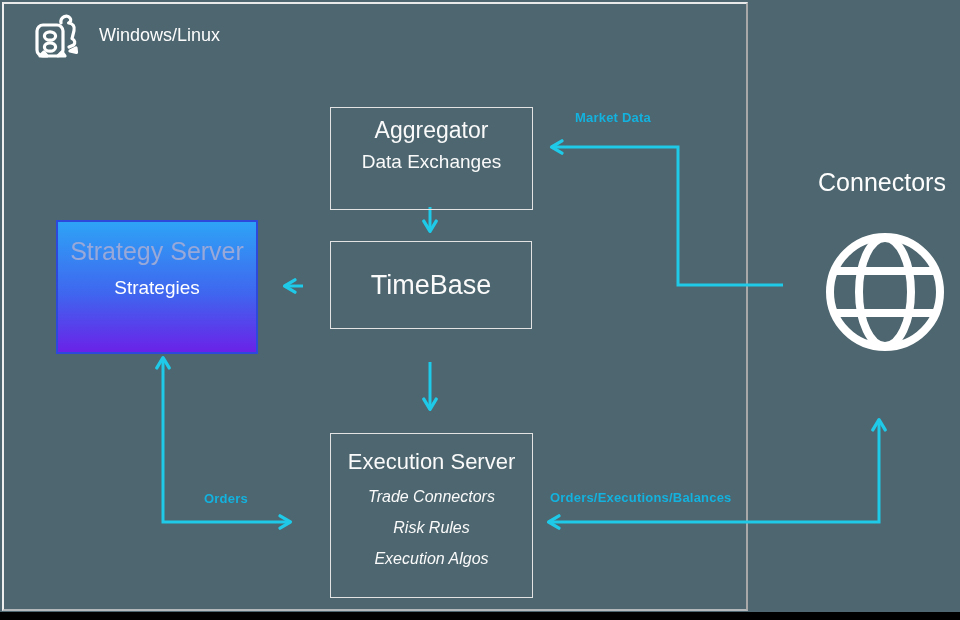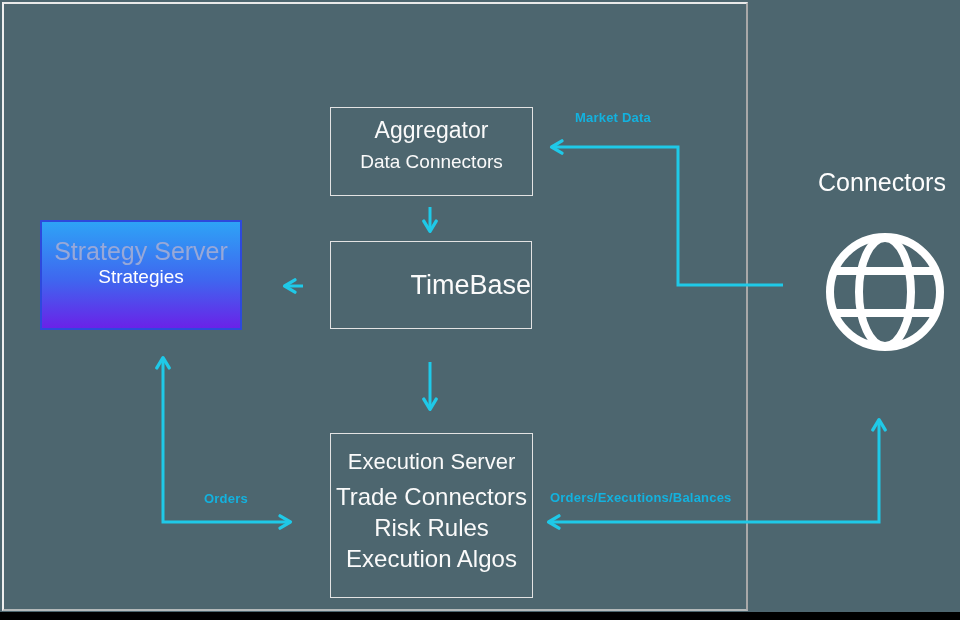--- a/index.html
+++ b/index.html
@@ -20,38 +20,38 @@
   .bottom-strip{position:absolute;left:0;bottom:0;width:960px;height:8px;background:#000;}
   .arrows{position:absolute;left:0;top:0;pointer-events:none;}
 
   .platform{position:absolute;left:28px;top:10px;display:flex;align-items:center;gap:13px;}
   .platform-label{font-size:18px;color:#FDFDFD;}
   .diagram-title{position:absolute;left:341px;top:19px;font-size:25px;color:#FDFDFD;}
 
   .node{position:absolute;box-sizing:border-box;text-align:center;}
   .outline{border:1.5px solid #E3E3E3;background:transparent;}
 
-  .aggregator{left:330px;top:107px;width:203px;height:89px;}
+  .aggregator{left:330px;top:107px;width:203px;height:103px;}
   .aggregator .box-title{margin-top:9px;font-size:23px;}
   .aggregator .box-sub{margin-top:7px;font-size:19px;}
 
-  .timebase{left:330px;top:241px;width:202px;height:88px;display:flex;align-items:center;justify-content:flex-end;}
+  .timebase{left:330px;top:241px;width:202px;height:88px;display:flex;align-items:center;justify-content:center;}
   .timebase .box-title{font-size:27px;}
 
   .strategy{
-    left:40px;top:220px;width:202px;height:110px;
+    left:56px;top:220px;width:202px;height:134px;
     background:linear-gradient(180deg,#2EA3F6 0%,#3F66EF 55%,#6A22E8 100%);
     border:2px solid #2D49DC;
   }
   .strategy .box-title{margin-top:15px;font-size:25px;color:#98A8D8;}
-  .strategy .box-sub{font-size:19px;color:#FFFFFF;}
+  .strategy .box-sub{margin-top:11px;font-size:19px;color:#FFFFFF;}
 
   .execution{left:330px;top:433px;width:203px;height:165px;}
   .execution .box-title{margin-top:15px;font-size:22px;}
-  .execution .box-item{margin-top:12px;font-size:24px;line-height:19px;}
+  .execution .box-item{margin-top:12px;font-size:16px;line-height:19px;font-style:italic;}
 
   .flow-label{position:absolute;font-size:13px;font-weight:700;color:#13B2DF;letter-spacing:.2px;}
   .lbl-market{left:575px;top:110px;}
   .lbl-orders{left:204px;top:491px;text-align:right;}
   .lbl-oeb{left:550px;top:490px;}
 
   .exchanges-label{position:absolute;left:812px;top:168px;width:140px;text-align:center;font-size:25px;color:#FDFDFD;}
   .globe{position:absolute;left:823px;top:230px;}
   .platform-icon{display:block;}
 </style>
@@ -71,25 +71,39 @@
     <g fill="none" stroke="#1FC9E8" stroke-width="3">
       <polyline points="783,285 678,285 678,147 553,147" marker-end="url(#ah)"></polyline>
       <polyline points="430,207 430,230" marker-end="url(#ah)"></polyline>
       <polyline points="303,286 286,286" marker-end="url(#ah)"></polyline>
       <polyline points="430,362 430,408" marker-end="url(#ah)"></polyline>
       <polyline points="163,359 163,522 289,522" marker-start="url(#ah)" marker-end="url(#ah)"></polyline>
       <polyline points="879,421 879,522 550,522" marker-start="url(#ah)" marker-end="url(#ah)"></polyline>
     </g>
   </svg>
 
+  <div class="platform">
+    <svg class="platform-icon" width="58" height="50" viewBox="0 0 58 50">
+      <g fill="none" stroke="#FFFFFF" stroke-width="3.2" stroke-linecap="round" stroke-linejoin="round">
+        <path d="M33,13 c-1,-6 6,-9 9,-5 c1.6,2 0.6,4 -1.4,5 c4.4,0.4 6.4,3.6 5.4,7.6 l-2,8 c3,1.4 3.6,4.4 1.6,6.4 l-4.6,2"></path>
+        <rect x="9" y="15" width="26" height="31" rx="6"></rect>
+        <ellipse cx="22" cy="26" rx="5.6" ry="4.2"></ellipse>
+        <ellipse cx="22" cy="37" rx="5.6" ry="4.2"></ellipse>
+        <path d="M12,46 l4,-4 l3,4 z" fill="#FFFFFF"></path>
+        <path d="M30,46 l4,-4 l3,4 z" fill="#FFFFFF"></path>
+        <path d="M42,41 l6,-3 l0.5,4.5 z" fill="#FFFFFF"></path>
+      </g>
+    </svg>
+    <span class="platform-label">Windows/Linux</span>
+  </div>
 
 
   <div class="node outline aggregator">
     <div class="box-title">Aggregator</div>
-    <div class="box-sub">Data Connectors</div>
+    <div class="box-sub">Data Exchanges</div>
   </div>
 
   <div class="node outline timebase">
     <div class="box-title">TimeBase</div>
   </div>
 
   <div class="node strategy">
     <div class="box-title">Strategy Server</div>
     <div class="box-sub">Strategies</div>
   </div>

